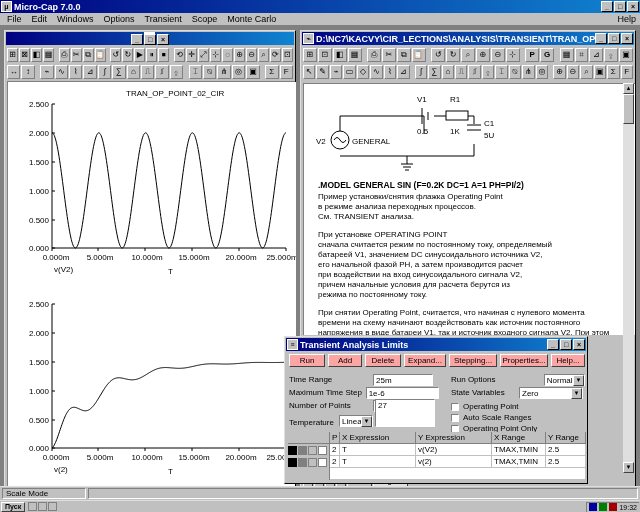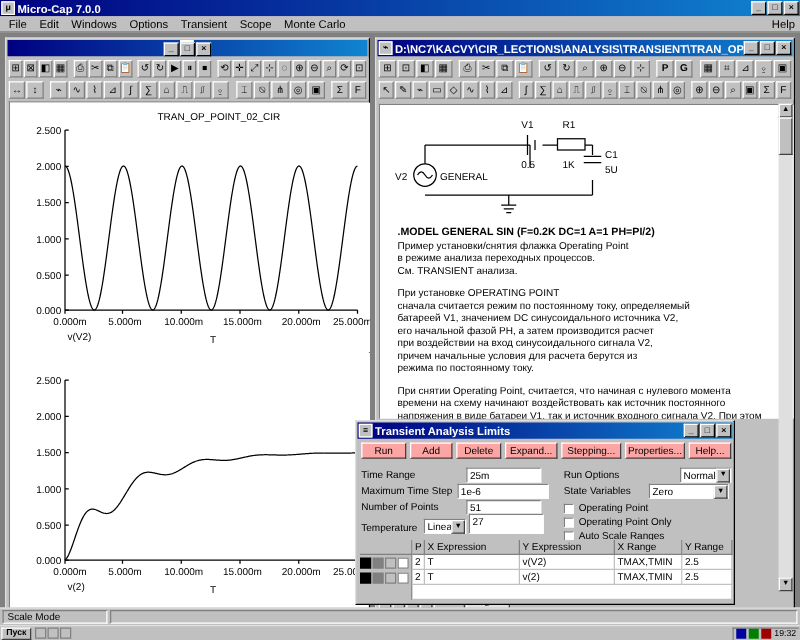--- a/index.html
+++ b/index.html
@@ -579,21 +579,21 @@
         <div style="display:flex; align-items:center; height:13px;">
           <div class="lbl" style="width:84px;">Number of Points</div>
           <div class="fld" style="width:60px; height:12px;">51</div>
         </div>
         <div style="display:flex; align-items:flex-end; height:15px;">
           <div class="lbl" style="width:50px;">Temperature</div>
           <div class="combo" style="width:34px; height:12px;">
             <span>Linear</span>
             <div class="arrow">▼</div>
           </div>
-          <div class="fld" style="width:60px; height:16px; margin-left:2px;">27</div>
+          <div class="fld" style="width:60px; height:28px; margin-left:2px;">27</div>
         </div>
       </div>
 
       <div style="position:absolute; left:166px; top:36px; width:134px;">
         <div style="display:flex; align-items:center; height:13px;gap:44px;">
           <div class="lbl" style="width:68px;">Run Options</div>
           <div class="combo" style="width:56px; height:12px;">
             <span>Normal</span>
             <div class="arrow">▼</div>
           </div>
@@ -604,25 +604,25 @@
             <span>Zero</span>
             <div class="arrow">▼</div>
           </div>
         </div>
         <div style="display:flex; align-items:center; height:11px; margin-top:2px;">
           <span class="cbx"></span>
           <span class="lbl" style="margin-left:4px;">Operating Point</span>
         </div>
         <div style="display:flex; align-items:center; height:11px;">
           <span class="cbx"></span>
-          <span class="lbl" style="margin-left:4px;">Operating Point Only</span>
+          <span class="lbl" style="margin-left:4px;">Auto Scale Ranges</span>
         </div>
         <div style="display:flex; align-items:center; height:11px;">
           <span class="cbx"></span>
-          <span class="lbl" style="margin-left:4px;">Auto Scale Ranges</span>
+          <span class="lbl" style="margin-left:4px;">Operating Point Only</span>
         </div>
       </div>
 
       <div style="position:absolute; left:3px; top:95px; width:298px; height:48px;">
 
         <div style="display:flex; height:12px;">
           <div class="grid-hdr" style="width:42px;"></div>
           <div class="grid-hdr" style="width:10px;">P</div>
           <div class="grid-hdr" style="width:76px;">X Expression</div>
           <div class="grid-hdr" style="width:76px;">Y Expression</div>

